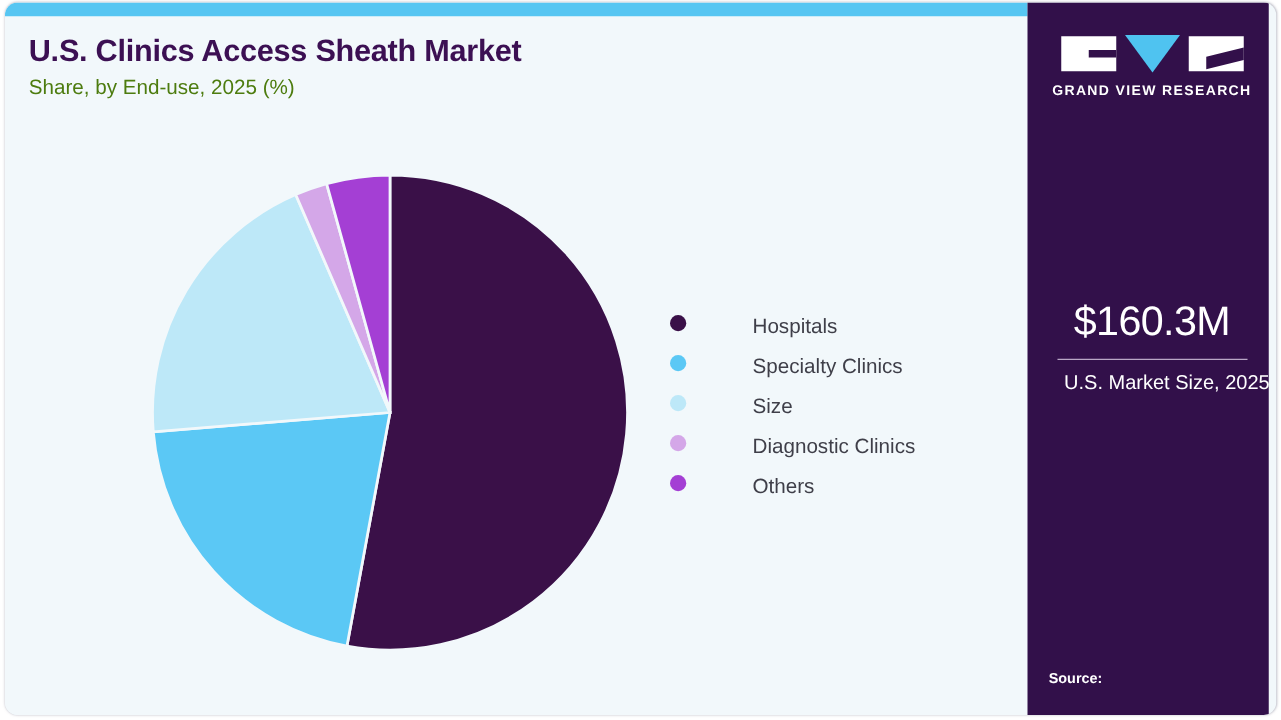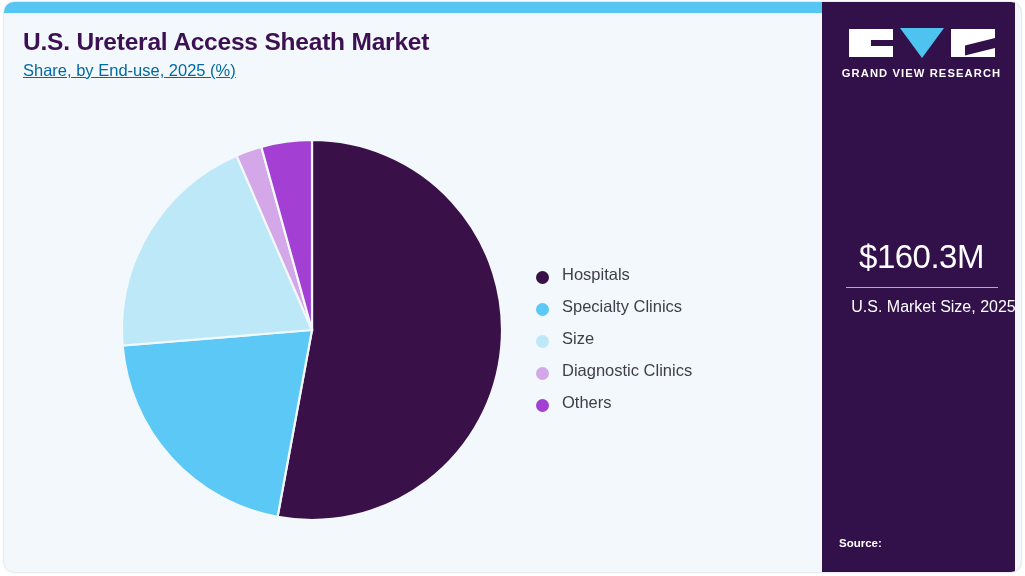--- a/index.html
+++ b/index.html
@@ -62,46 +62,46 @@
     color: #3C1053;
     letter-spacing: -0.2px;
     white-space: nowrap;
   }
   .subtitle {
     position: absolute;
     left: 19px;
     top: 59px;
     font-size: 16.5px;
     font-weight: normal;
-    color: #0369a1;
-    white-space: nowrap;
-    text-decoration: underline;
+    color: #4d7c0f;
+    white-space: nowrap;
   }
 
   
   .pie-wrap {
     position: absolute;
     left: 112px;
     top: 132px;
     width: 392px;
     height: 392px;
   }
   .pie-wrap svg { display: block; }
 
   
   .legend {
     position: absolute;
     left: 532px;
     top: 250px;
   }
   .legend-row {
     display: flex;
-    align-items: flex-end;
+    align-items: flex-start;
     height: 32px;
     margin-bottom: 0px;
+    gap: 40px;
   }
   .legend-dot {
     width: 13px;
     height: 13px;
     border-radius: 50%;
     flex: 0 0 auto;
     margin-right: 13px;
   }
   .legend-label {
     font-size: 16.5px;
@@ -223,21 +223,21 @@
 </head>
 <body>
 
 <div id="infographic">
   <div class="card">
 
     <div class="left-pane">
 
       <div class="accent-bar"></div>
 
-      <div class="title">U.S. Ureteral Access Sheath Market</div>
+      <div class="title">U.S. Clinics Access Sheath Market</div>
 
       <div class="subtitle">Share, by End-use, 2025 (%)</div>
 
       <div class="pie-wrap">
         <svg id="pie-svg" width="392" height="392" viewBox="0 0 392 392">
             <path d="M 196 196 L 196.00 6.00 A 190 190 0 1 1 161.57 382.85 Z" fill="#3A1048" stroke="#F2F8FB" stroke-width="2.2"></path>
             <path d="M 196 196 L 161.57 382.85 A 190 190 0 0 1 6.63 211.50 Z" fill="#5BC8F5" stroke="#F2F8FB" stroke-width="2.2"></path>
             <path d="M 196 196 L 6.63 211.50 A 190 190 0 0 1 120.54 21.63 Z" fill="#BDE8F8" stroke="#F2F8FB" stroke-width="2.2"></path>
             <path d="M 196 196 L 120.54 21.63 A 190 190 0 0 1 145.29 12.89 Z" fill="#D4A7E8" stroke="#F2F8FB" stroke-width="2.2"></path>
             <path d="M 196 196 L 145.29 12.89 A 190 190 0 0 1 196.00 6.00 Z" fill="#A43FD4" stroke="#F2F8FB" stroke-width="2.2"></path>

